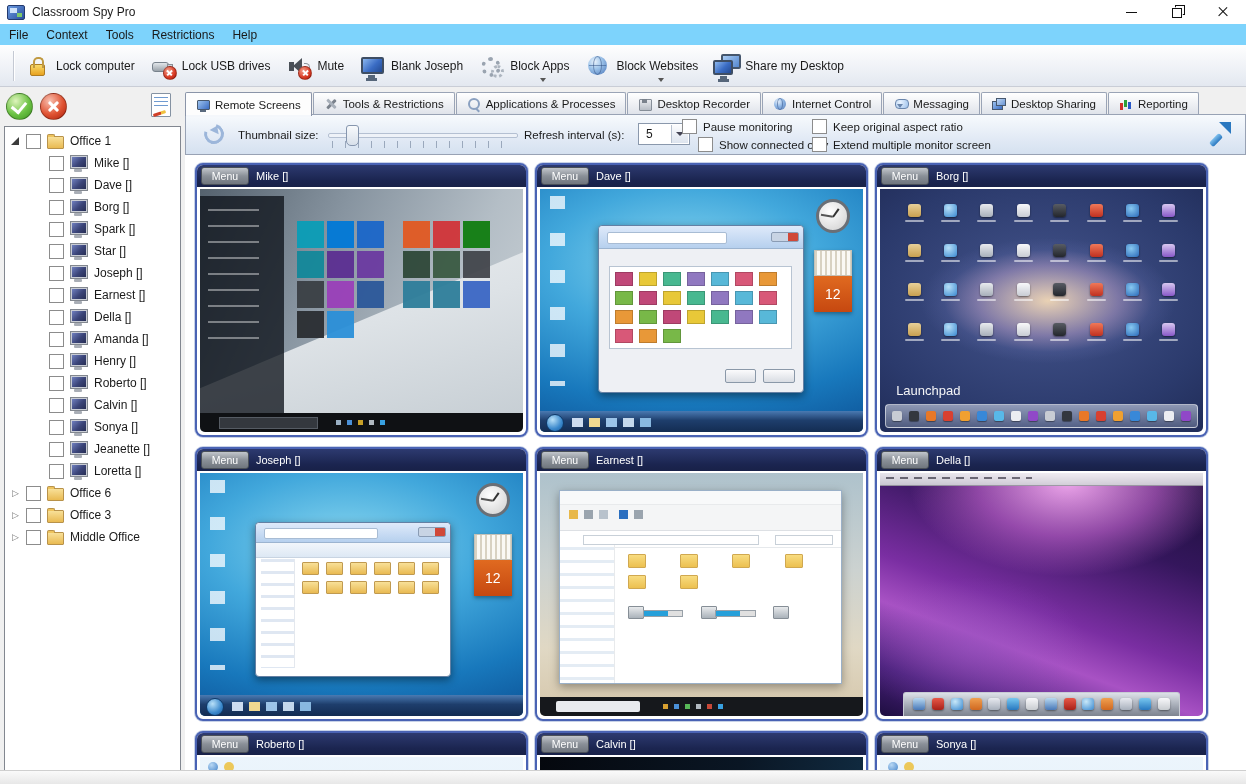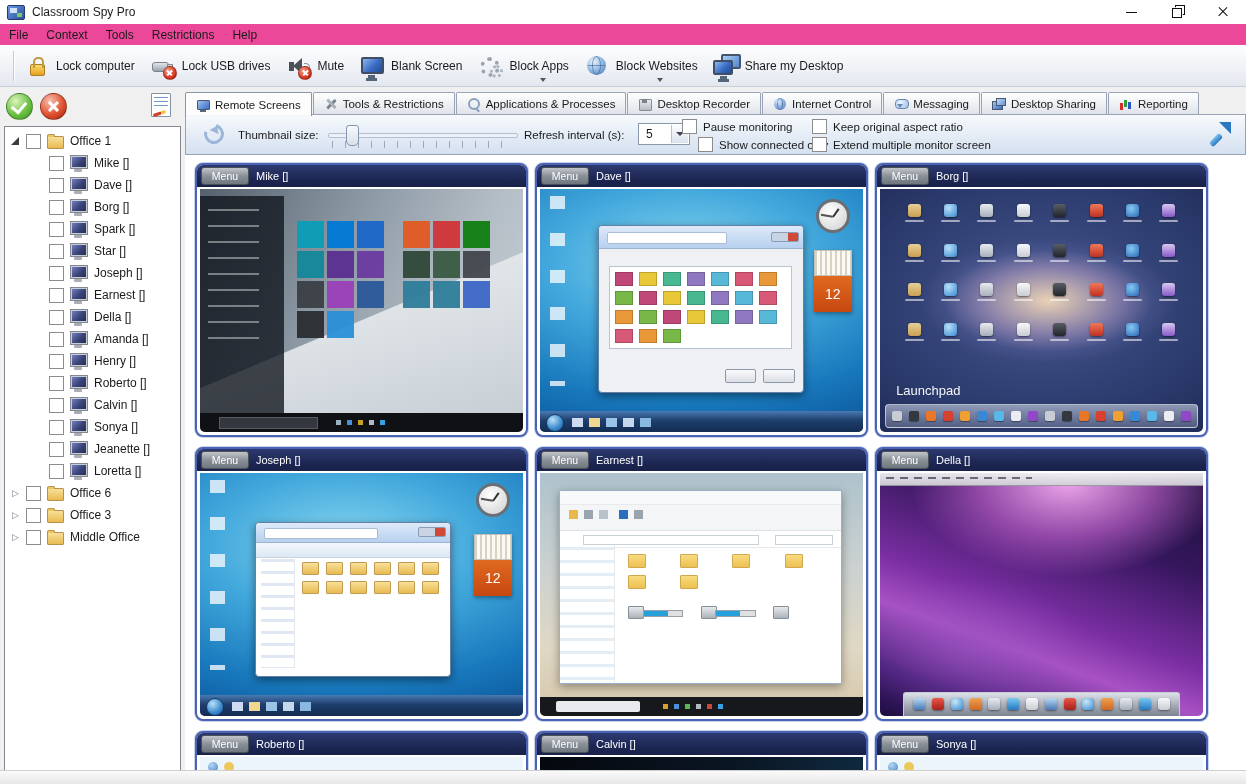--- a/index.html
+++ b/index.html
@@ -14,21 +14,21 @@
   .win-controls{margin-left:auto;display:flex;height:100%}
   .win-btn{width:46px;height:100%;display:flex;align-items:center;justify-content:center;cursor:default}
   .ic-min{width:11px;height:1px;background:#111}
   .ic-restore{width:8px;height:8px;border:1px solid #111;position:relative;background:#fff;margin-top:2px}
   .ic-restore::after{content:'';position:absolute;left:2px;top:-4px;width:8px;height:8px;border:1px solid #111;background:transparent;clip-path:polygon(0 0,100% 0,100% 100%,78% 100%,78% 22%,0 22%)}
   .ic-close{width:12px;height:12px;position:relative}
   .ic-close::before,.ic-close::after{content:'';position:absolute;left:0;top:5px;width:12px;height:1.4px;background:#111}
   .ic-close::before{transform:rotate(45deg)} .ic-close::after{transform:rotate(-45deg)}
 
   
-  .menubar{position:absolute;left:0;top:24px;width:1246px;height:21px;background:#ec4899;display:flex;align-items:center;border-bottom:1px solid #e6e6e6}
+  .menubar{position:absolute;left:0;top:24px;width:1246px;height:21px;background:#7dd3fc;display:flex;align-items:center;border-bottom:1px solid #e6e6e6}
   .menu-item{padding:0 9px;height:100%;display:flex;align-items:center}
 
   
   .toolbar{position:absolute;left:0;top:45px;width:1246px;height:42px;background:linear-gradient(#fefefe,#eef1f6 60%,#e3e8f0);border-bottom:1px solid #c9cdd6;display:flex;align-items:center;padding:0 8px;box-sizing:border-box}
   .tb-btn{display:flex;align-items:center;gap:6px;padding:3px 10px 3px 5px;border-radius:3px;position:relative;height:32px;box-sizing:border-box}
   .tb-sep{width:1px;height:30px;background:#c4c9d3;box-shadow:1px 0 0 #ffffff;margin:0 5px}
   .tb-label{white-space:nowrap}
   .ic24{width:26px;height:26px;position:relative;flex:none}
   .dd-arrow{width:0;height:0;border-left:4px solid transparent;border-right:4px solid transparent;border-top:4px solid #444;margin-left:4px}
   .dd-below{position:absolute;bottom:0px;left:50%;margin-left:14px;width:0;height:0;border-left:3px solid transparent;border-right:3px solid transparent;border-top:4px solid #555}
@@ -311,21 +311,21 @@
     <span class="ic24">
         <span class="spk"></span>
         <span class="badge-x"></span>
       </span>
     <span class="tb-label">Mute</span>
   </div>
   <div class="tb-btn">
     <span class="ic24">
         <span class="mon"></span>
       </span>
-    <span class="tb-label">Blank Screen</span>
+    <span class="tb-label">Blank Joseph</span>
   </div>
   <div class="tb-btn">
     <span class="ic24">
         <span class="gear"></span>
         <span class="gear2"></span>
       </span>
     <span class="tb-label">Block Apps</span>
     <span class="dd-below"></span>
   </div>
   <div class="tb-btn">

